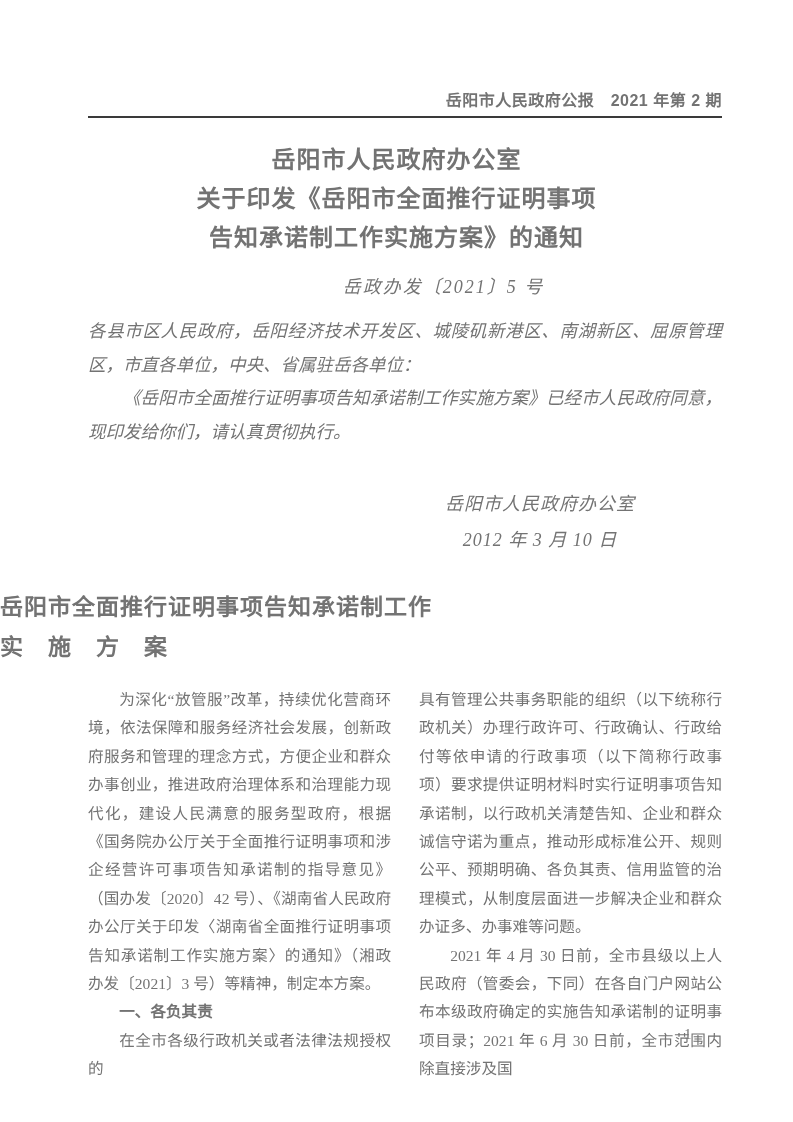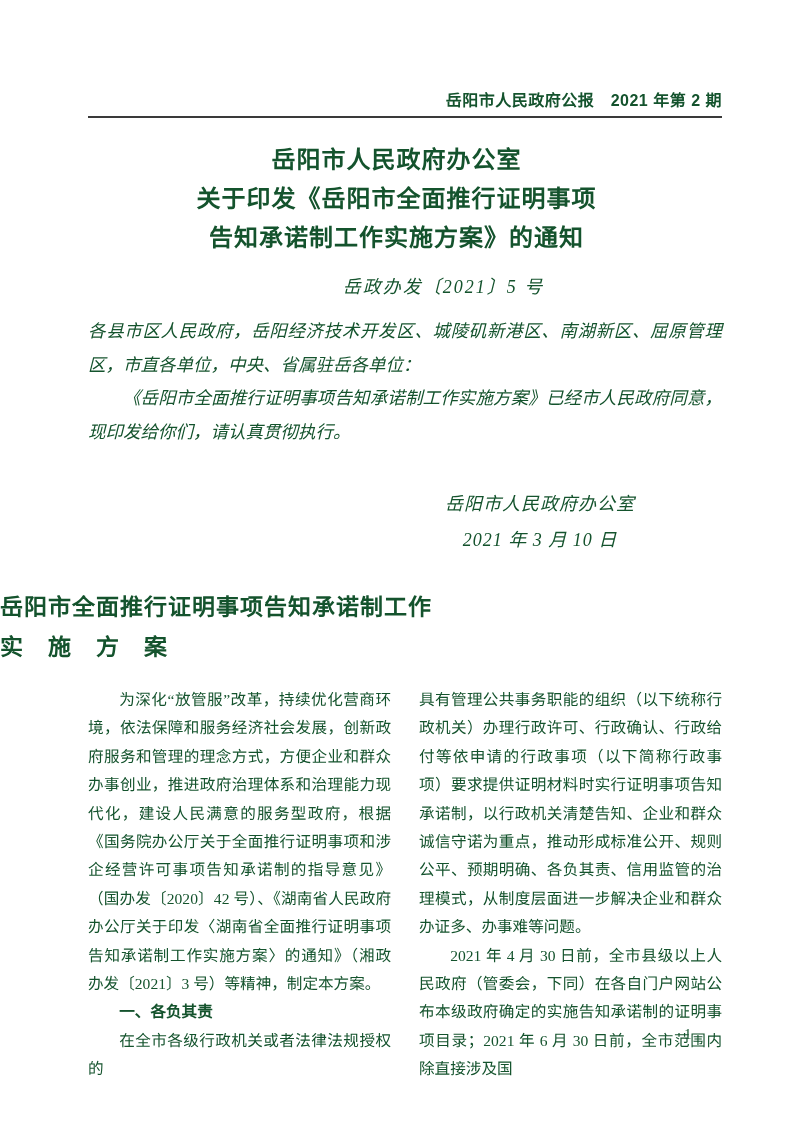--- a/index.html
+++ b/index.html
@@ -1,21 +1,21 @@
 <!DOCTYPE html>
 <html lang="zh-CN"><head>
 <meta charset="utf-8">
 <style>
   html, body { margin: 0; padding: 0; background: #ffffff; }
   .page {
     position: relative;
     width: 793px;
     height: 1122px;
     background: #ffffff;
-    color: #14532d;
+    color: #737373;
     font-family: "Liberation Serif", "DejaVu Serif", serif;
     overflow: hidden;
   }
   .masthead {
     position: absolute;
     top: 87px; left: 88px; width: 634px;
     text-align: right;
     font-family: "Liberation Sans", "DejaVu Sans", sans-serif;
     font-weight: 600;
     font-size: 16px;
@@ -111,21 +111,21 @@
 
   <div class="doc-number kaiti">岳政办发〔2021〕5 号</div>
 
   <div class="notice-body kaiti">
     <p>各县市区人民政府，岳阳经济技术开发区、城陵矶新港区、南湖新区、屈原管理区，市直各单位，中央、省属驻岳各单位：</p>
     <p class="indent">《岳阳市全面推行证明事项告知承诺制工作实施方案》已经市人民政府同意，现印发给你们，请认真贯彻执行。</p>
   </div>
 
   <div class="signature kaiti">
     <div>岳阳市人民政府办公室</div>
-    <div>2021 年 3 月 10 日</div>
+    <div>2012 年 3 月 10 日</div>
   </div>
 
   <div class="plan-title">
     <div>岳阳市全面推行证明事项告知承诺制工作</div>
     <div>实　施　方　案</div>
   </div>
 
   <div class="columns">
     <div class="col">
       <p>为深化“放管服”改革，持续优化营商环境，依法保障和服务经济社会发展，创新政府服务和管理的理念方式，方便企业和群众办事创业，推进政府治理体系和治理能力现代化，建设人民满意的服务型政府，根据《国务院办公厅关于全面推行证明事项和涉企经营许可事项告知承诺制的指导意见》（国办发〔2020〕42 号）、《湖南省人民政府办公厅关于印发〈湖南省全面推行证明事项告知承诺制工作实施方案〉的通知》（湘政办发〔2021〕3 号）等精神，制定本方案。</p>

